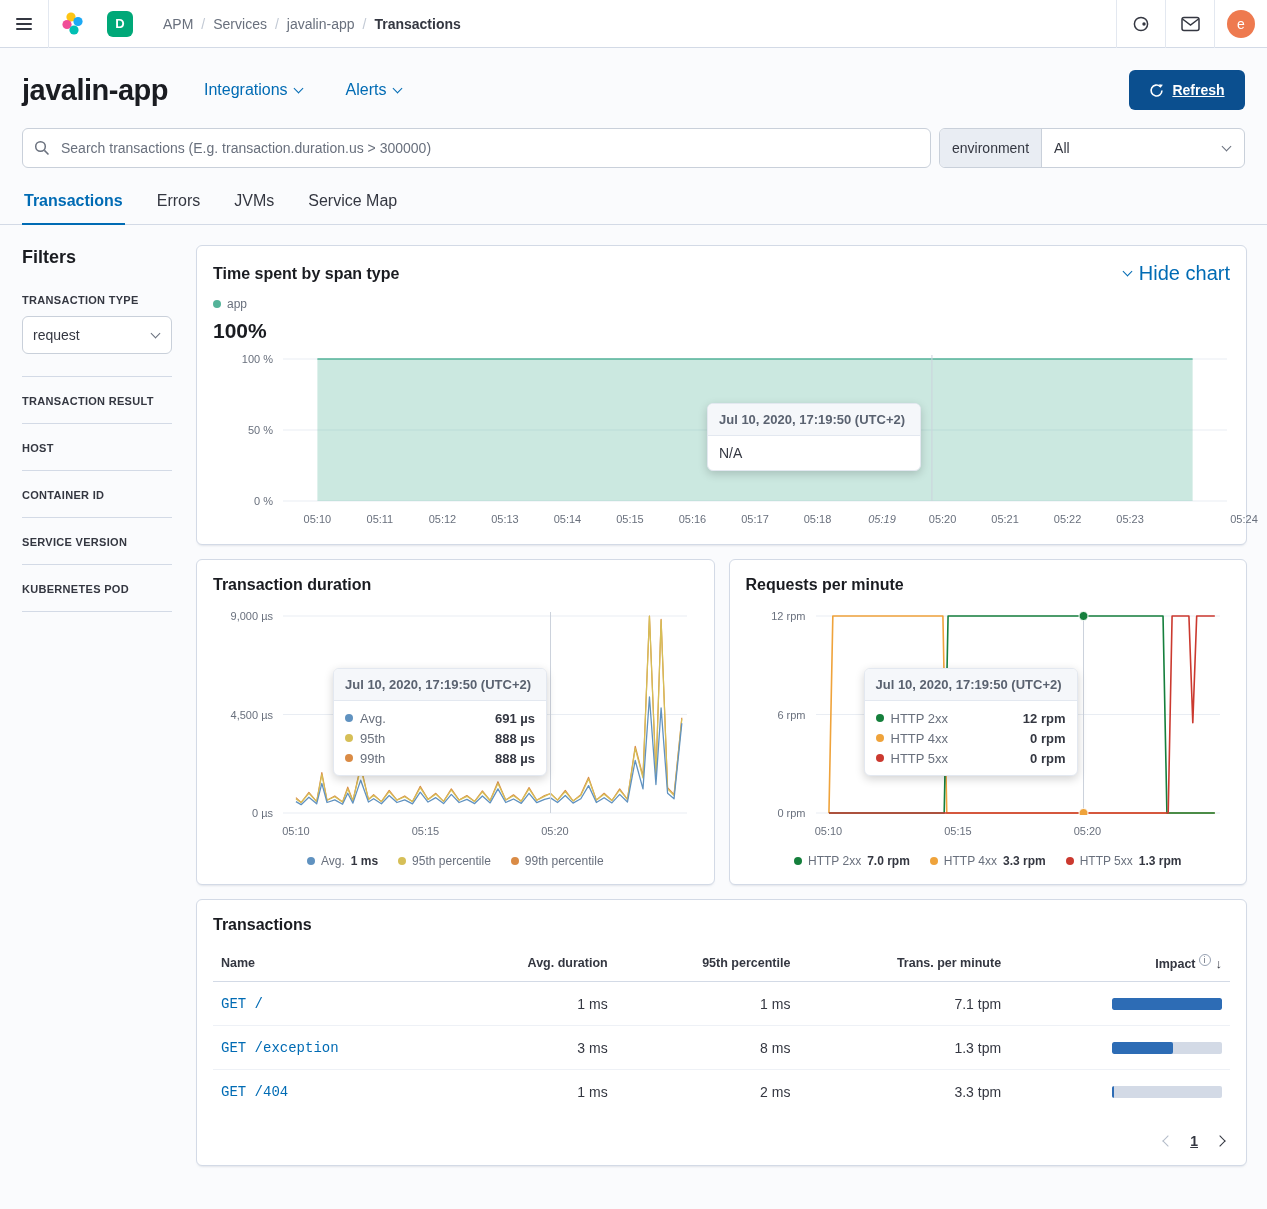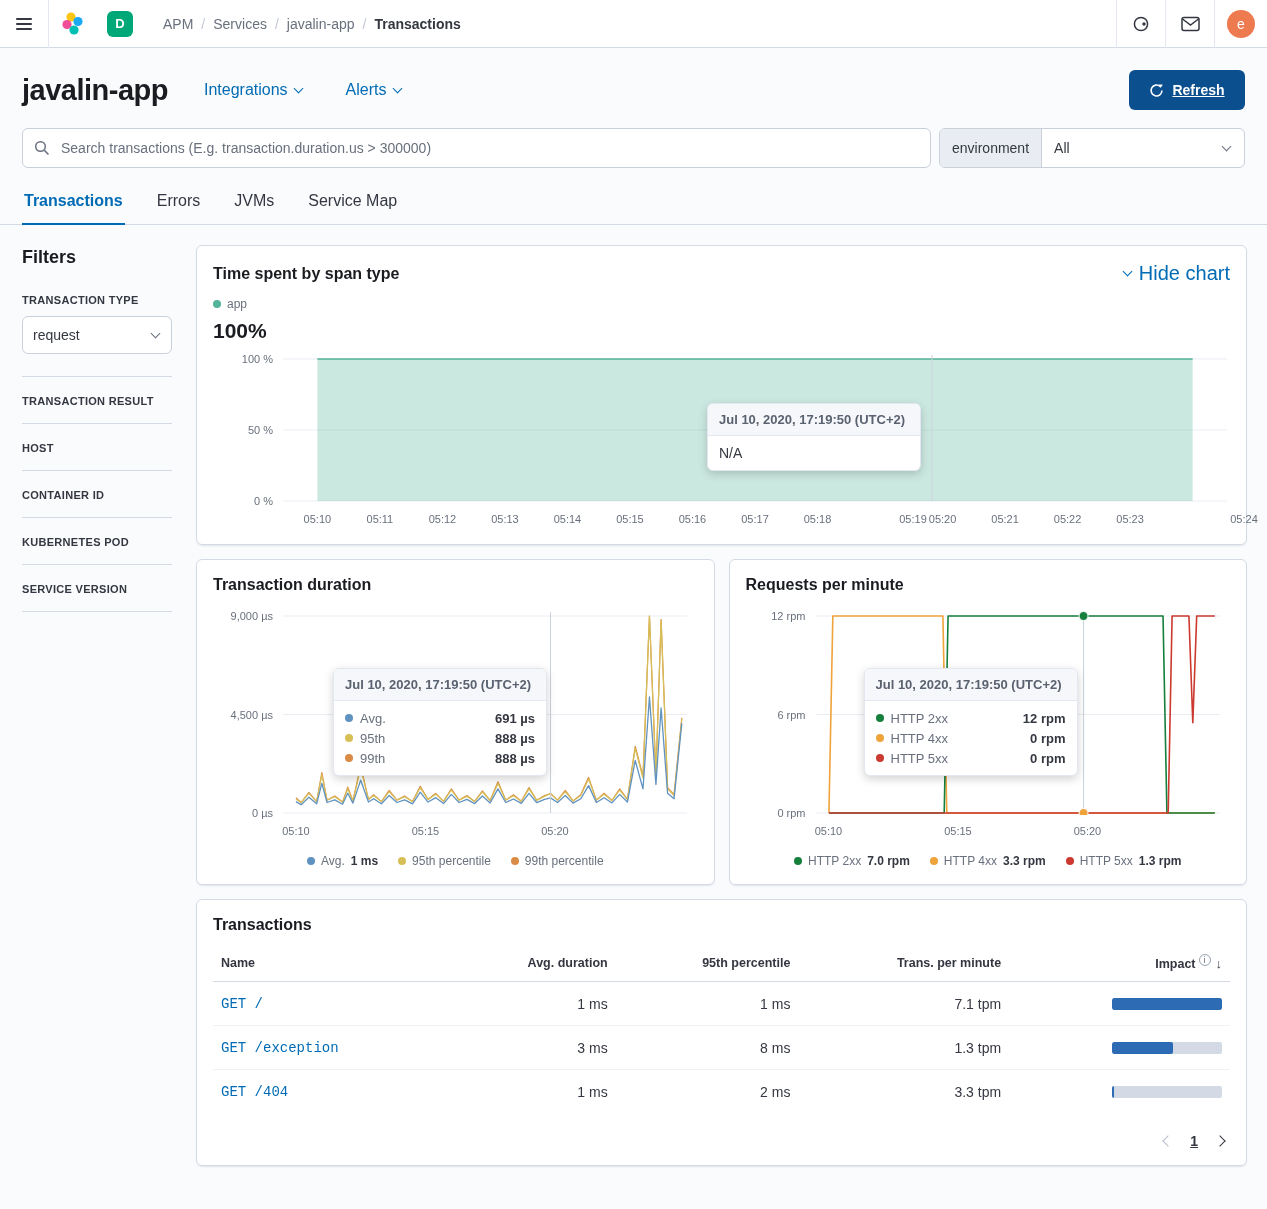--- a/index.html
+++ b/index.html
@@ -256,24 +256,24 @@
       <div class="filter-item">
         <span class="filter-label">TRANSACTION RESULT</span>
       </div>
       <div class="filter-item">
         <span class="filter-label">HOST</span>
       </div>
       <div class="filter-item">
         <span class="filter-label">CONTAINER ID</span>
       </div>
       <div class="filter-item">
+        <span class="filter-label">SERVICE VERSION</span>
+      </div>
+      <div class="filter-item">
         <span class="filter-label">KUBERNETES POD</span>
-      </div>
-      <div class="filter-item">
-        <span class="filter-label">SERVICE VERSION</span>
       </div>
     </aside>
 
     <main class="cards">
 
       <div class="card">
         <div class="card-head">
           <h3 class="card-title">Time spent by span type</h3>
           <a class="hide-chart">
             <span class="chev"></span>
@@ -303,21 +303,21 @@
             <div class="x-labels">
                 <span style="left: 34.3841px;">05:10</span>
                 <span style="left: 96.9007px;">05:11</span>
                 <span style="left: 159.417px;">05:12</span>
                 <span style="left: 221.934px;">05:13</span>
                 <span style="left: 284.45px;">05:14</span>
                 <span style="left: 346.967px;">05:15</span>
                 <span style="left: 409.483px;">05:16</span>
                 <span style="left: 472px;">05:17</span>
                 <span style="left: 534.517px;">05:18</span>
-                <span style="left: 630px;">05:19</span>
+                <span style="left: 599px; font-style: italic;">05:19</span>
                 <span style="left: 659.55px;">05:20</span>
                 <span style="left: 722.066px;">05:21</span>
                 <span style="left: 784.583px;">05:22</span>
                 <span style="left: 847.099px;">05:23</span>
                 <span style="left: 961px;">05:24</span>
               </div>
             <div class="tooltip" style="left:424px; top:50px;">
               <div class="tt-head">Jul 10, 2020, 17:19:50 (UTC+2)</div>
               <div class="tt-body">
                 <div class="tt-na">N/A</div>

